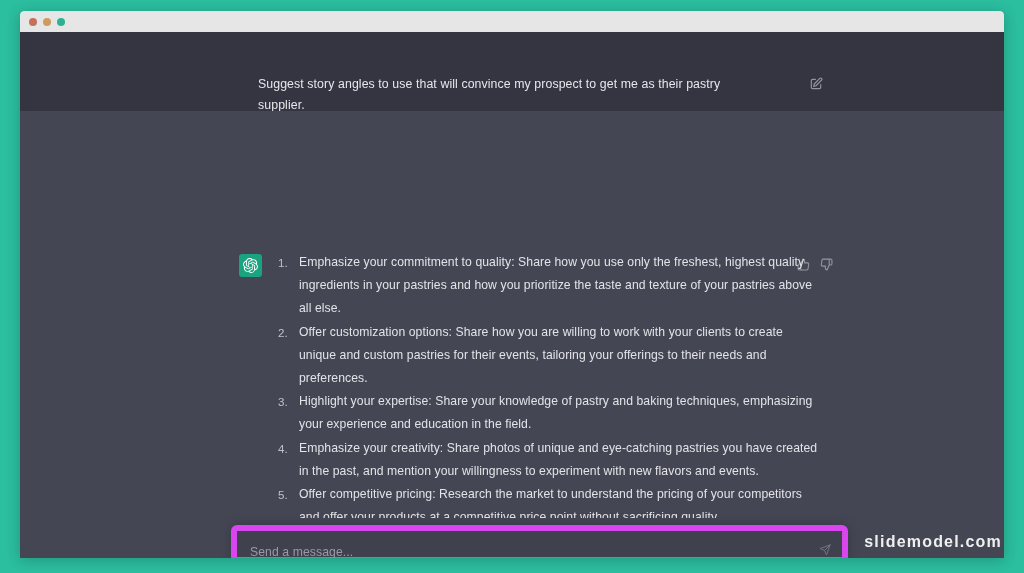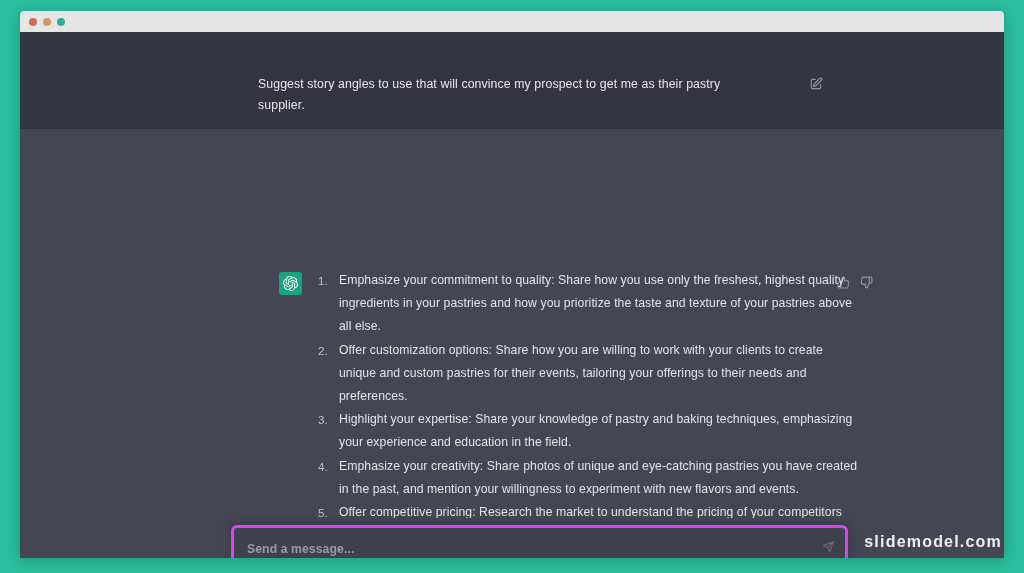--- a/index.html
+++ b/index.html
@@ -57,21 +57,21 @@
   #chat {
     position: relative;
     height: 526px;
     background: #444654;
     overflow: hidden;
   }
 
   
   #prompt-row {
     background: #343541;
-    height: 97px;
+    height: 79px;
     position: relative;
   }
   #prompt-inner {
     position: absolute;
     left: 238px;
     top: 42px;
     width: 565px;
   }
   #prompt-text {
     color: #E6E6EB;
@@ -87,21 +87,20 @@
     width: 14px; height: 14px;
     opacity: .62;
     cursor: pointer;
   }
 
   
   #response-row {
     position: relative;
     background: #444654;
     height: 439px;
-    margin-left: 40px;
   }
   #avatar {
     position: absolute;
     left: 219px;
     top: 143px;
     width: 23px; height: 23px;
     background: #19A37F;
     border-radius: 3px;
     display: flex;
     align-items: center;
@@ -165,24 +164,23 @@
     background: #444654;
     z-index: 4;
   }
   #composer {
     position: absolute;
     left: 211px;
     top: 7px;
     width: 617px;
     height: 38px;
     background: #40414F;
-    border: 3px solid #d946ef;
+    border: 6px solid #d946ef;
     border-radius: 6px;
     box-shadow: 0 0 12px rgba(0,0,0,.22);
-    font-weight: bold;
   }
   #composer-placeholder {
     position: absolute;
     left: 13px;
     top: 14px;
     color: #9A9AA6;
     font-size: 12.2px;
     letter-spacing: .1px;
   }
   #send-icon {

